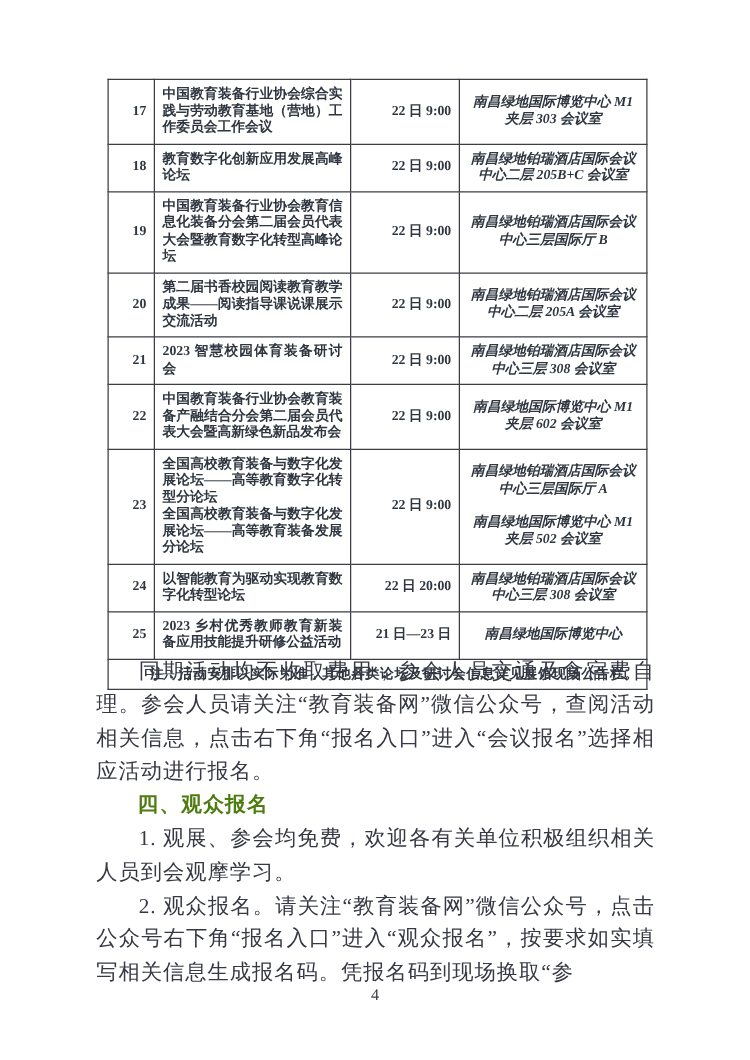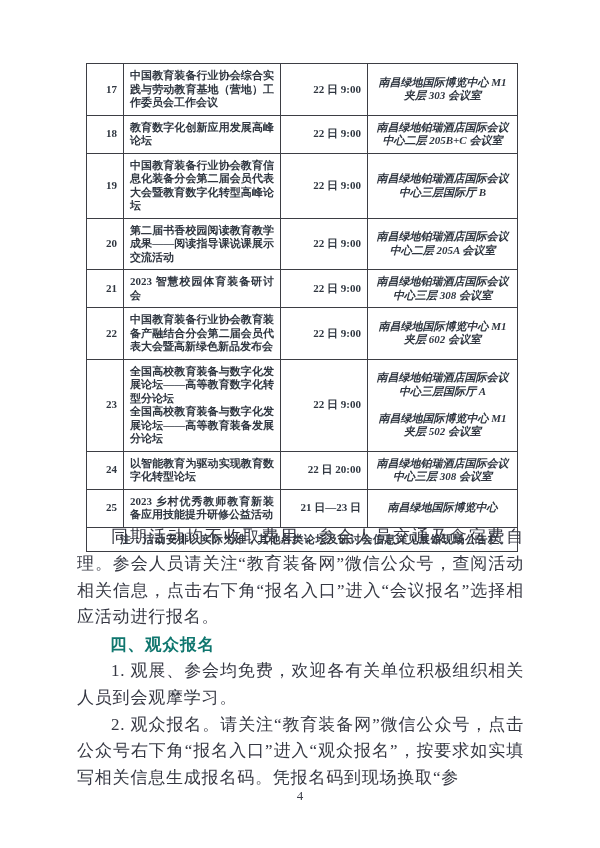--- a/index.html
+++ b/index.html
@@ -64,21 +64,21 @@
     margin: 0;
     text-indent: 2em;
   }
   .section-heading {
     margin: 0;
     text-indent: 2em;
     font-family: "Liberation Sans", "DejaVu Sans", sans-serif;
     font-weight: bold;
     font-size: 16.5px;
     letter-spacing: 1px;
-    color: #0f766e;
+    color: #4d7c0f;
   }
   
   .page-number {
     position: absolute;
     top: 788px;
     left: 0;
     width: 100%;
     text-align: center;
     font-size: 13px;
     color: #3c3e48;

